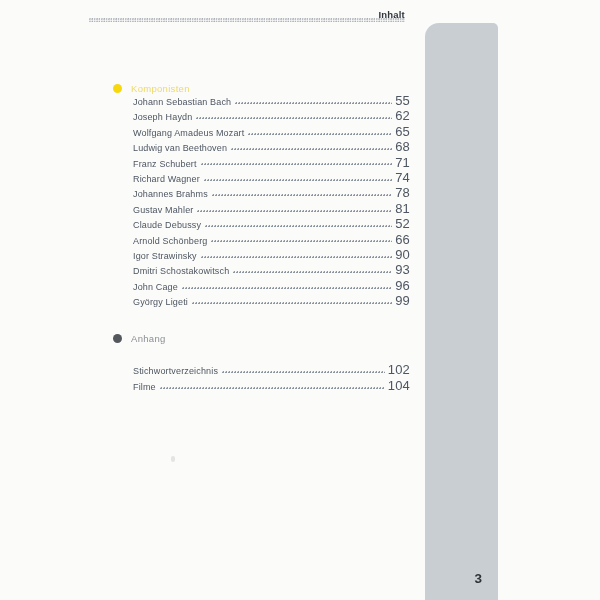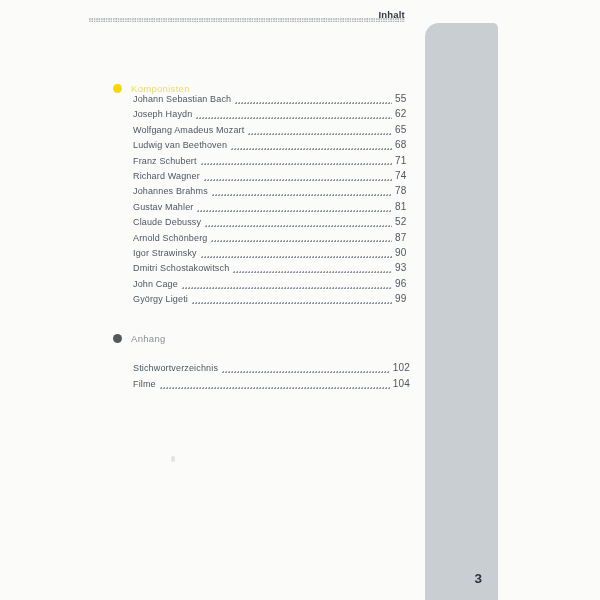--- a/index.html
+++ b/index.html
@@ -55,22 +55,22 @@
     white-space:nowrap; flex:0 0 auto;
   }
   .toc-dots {
     flex:1 1 auto; align-self:flex-end;
     height:4px; margin:0 3px 3.5px 4px;
     background-image:radial-gradient(circle at 1.2px 2.2px, #8f97a0 0.8px, transparent 1.05px);
     background-size:3px 4px;
     background-repeat:repeat-x;
   }
   .toc-page {
-    font-size:10px; color:#4d5661; flex:0 0 auto;
-    min-width:15px; text-align:left; letter-spacing:0.2px;
+    font-size:13px; color:#4d5661; flex:0 0 auto;
+    min-width:15px; text-align:right; letter-spacing:0.2px;
   }
 
   
   .edge-tab {
     position:absolute; left:425px; top:23px; width:73px; height:577px;
     background:#c9ced3;
     border-radius:14px 5px 0 0;
   }
   .edge-tab-page-number {
     position:absolute; right:16px; bottom:14px;
@@ -149,21 +149,21 @@
 
   <div class="toc-row">
     <span class="toc-label">Claude Debussy</span>
     <span class="toc-dots"></span>
     <span class="toc-page">52</span>
   </div>
 
   <div class="toc-row">
     <span class="toc-label">Arnold Schönberg</span>
     <span class="toc-dots"></span>
-    <span class="toc-page">87</span>
+    <span class="toc-page">66</span>
   </div>
 
   <div class="toc-row">
     <span class="toc-label">Igor Strawinsky</span>
     <span class="toc-dots"></span>
     <span class="toc-page">90</span>
   </div>
 
   <div class="toc-row">
     <span class="toc-label">Dmitri Schostakowitsch</span>

